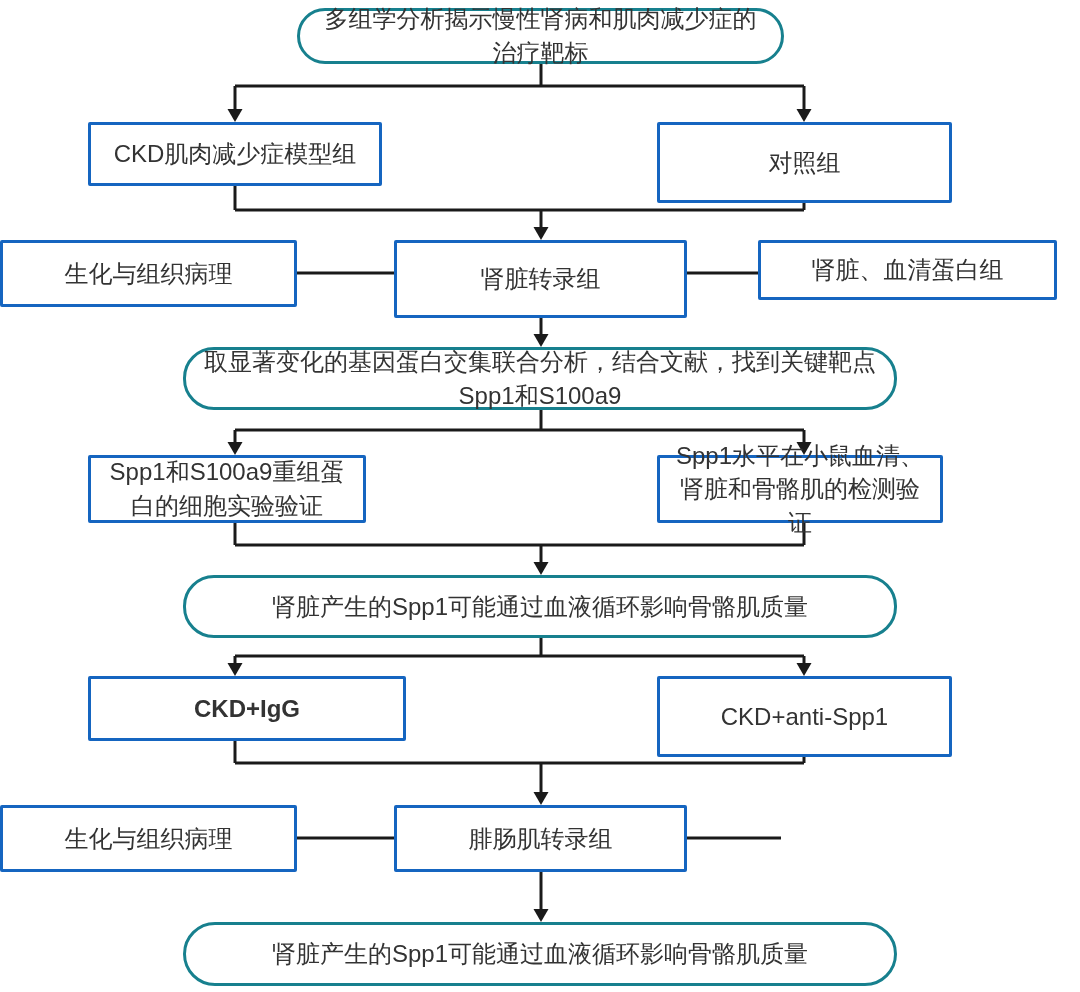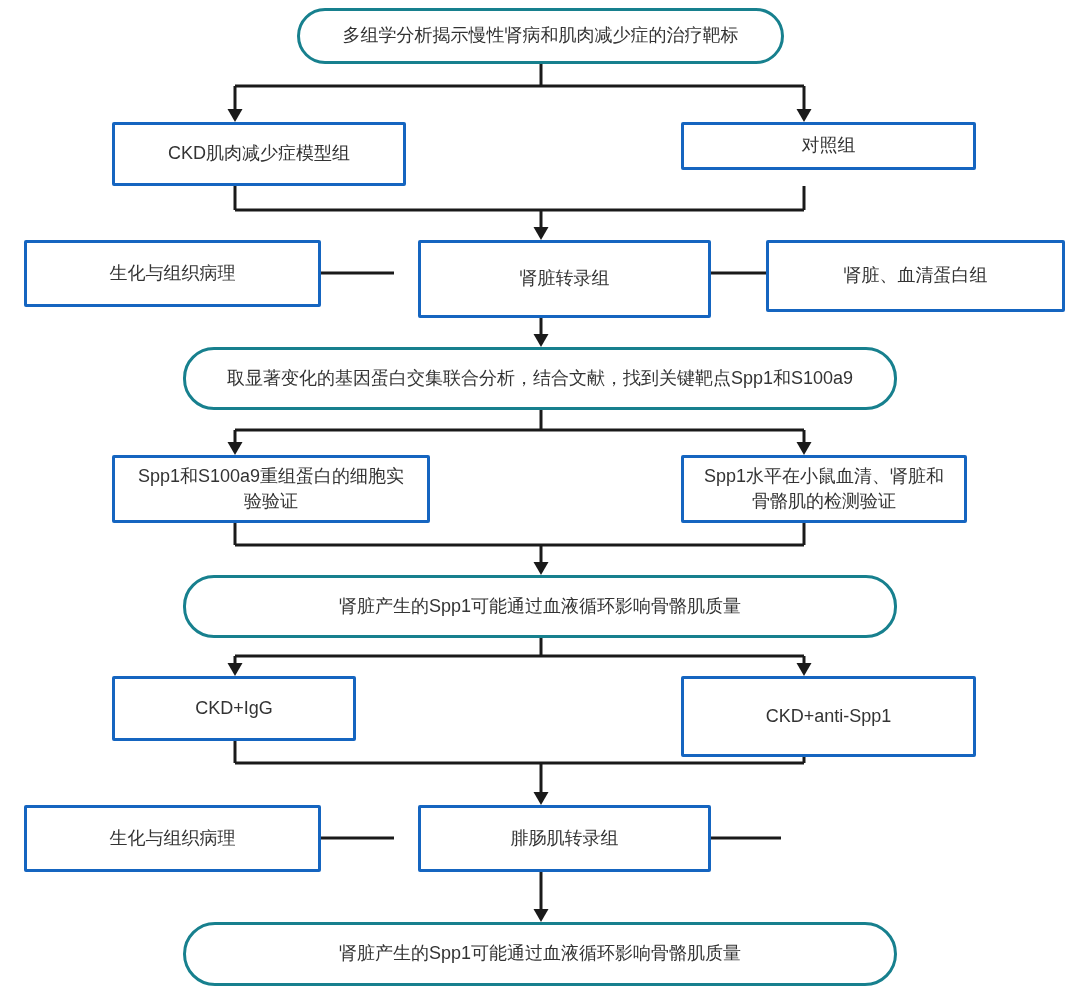--- a/index.html
+++ b/index.html
@@ -25,32 +25,31 @@
   }
   .node {
     position: absolute;
     box-sizing: border-box;
     display: flex;
     align-items: center;
     justify-content: center;
     text-align: center;
     background: #ffffff;
     color: #333333;
-    font-size: 18px;
+    font-size: 24px;
     line-height: 1.4;
     padding: 16px 14px;
   }
   .pill {
     border: 3px solid #17808e;
     border-radius: 32px;
   }
   .box {
     border: 3px solid #1565c0;
     border-radius: 2px;
-    margin-left: 24px;
   }
 </style>
 </head>
 <body>
 
 <div class="canvas">
 
   <svg class="connectors" viewBox="0 0 1080 992" xmlns="http://www.w3.org/2000/svg">
     <g stroke="#1a1a1a" stroke-width="3" fill="none">
 
@@ -109,50 +108,50 @@
     </g>
   </svg>
 
   <div class="node pill" style="left:297px; top:8px; width:487px; height:56px; border-radius:28px;">
     <span>多组学分析揭示慢性肾病和肌肉减少症的治疗靶标</span>
   </div>
 
   <div class="node box" style="left:88px; top:122px; width:294px; height:64px;">
     <span>CKD肌肉减少症模型组</span>
   </div>
-  <div class="node box" style="left:657px; top:122px; width:295px; height:48px;">
+  <div class="node box" style="left:657px; top:122px; width:295px; height:81px;">
     <span>对照组</span>
   </div>
 
   <div class="node box" style="left:0px; top:240px; width:297px; height:67px;">
     <span>生化与组织病理</span>
   </div>
   <div class="node box" style="left:394px; top:240px; width:293px; height:78px;">
     <span>肾脏转录组</span>
   </div>
-  <div class="node box" style="left:742px; top:240px; width:299px; height:72px;">
+  <div class="node box" style="left:758px; top:240px; width:299px; height:60px;">
     <span>肾脏、血清蛋白组</span>
   </div>
 
   <div class="node pill" style="left:183px; top:347px; width:714px; height:63px; border-radius:31px;text-align:center;">
     <span>取显著变化的基因蛋白交集联合分析，结合文献，找到关键靶点Spp1和S100a9</span>
   </div>
 
-  <div class="node box" style="left:88px; top:455px; width:318px; height:68px;align-items:center;">
+  <div class="node box" style="left:88px; top:455px; width:278px; height:68px;align-items:center;">
     <span>Spp1和S100a9重组蛋白的细胞实验验证</span>
   </div>
   <div class="node box" style="left:657px; top:455px; width:286px; height:68px;">
     <span>Spp1水平在小鼠血清、肾脏和骨骼肌的检测验证</span>
   </div>
 
   <div class="node pill" style="left:183px; top:575px; width:714px; height:63px; border-radius:31px;">
     <span>肾脏产生的Spp1可能通过血液循环影响骨骼肌质量</span>
   </div>
 
-  <div class="node box" style="left:88px; top:676px; width:244px; height:65px;">
+  <div class="node box" style="left:88px; top:676px; width:318px; height:65px;font-weight:bold;">
     <span>CKD+IgG</span>
   </div>
   <div class="node box" style="left:657px; top:676px; width:295px; height:81px;">
     <span>CKD+anti-Spp1</span>
   </div>
 
   <div class="node box" style="left:0px; top:805px; width:297px; height:67px;">
     <span>生化与组织病理</span>
   </div>
   <div class="node box" style="left:394px; top:805px; width:293px; height:67px;">

